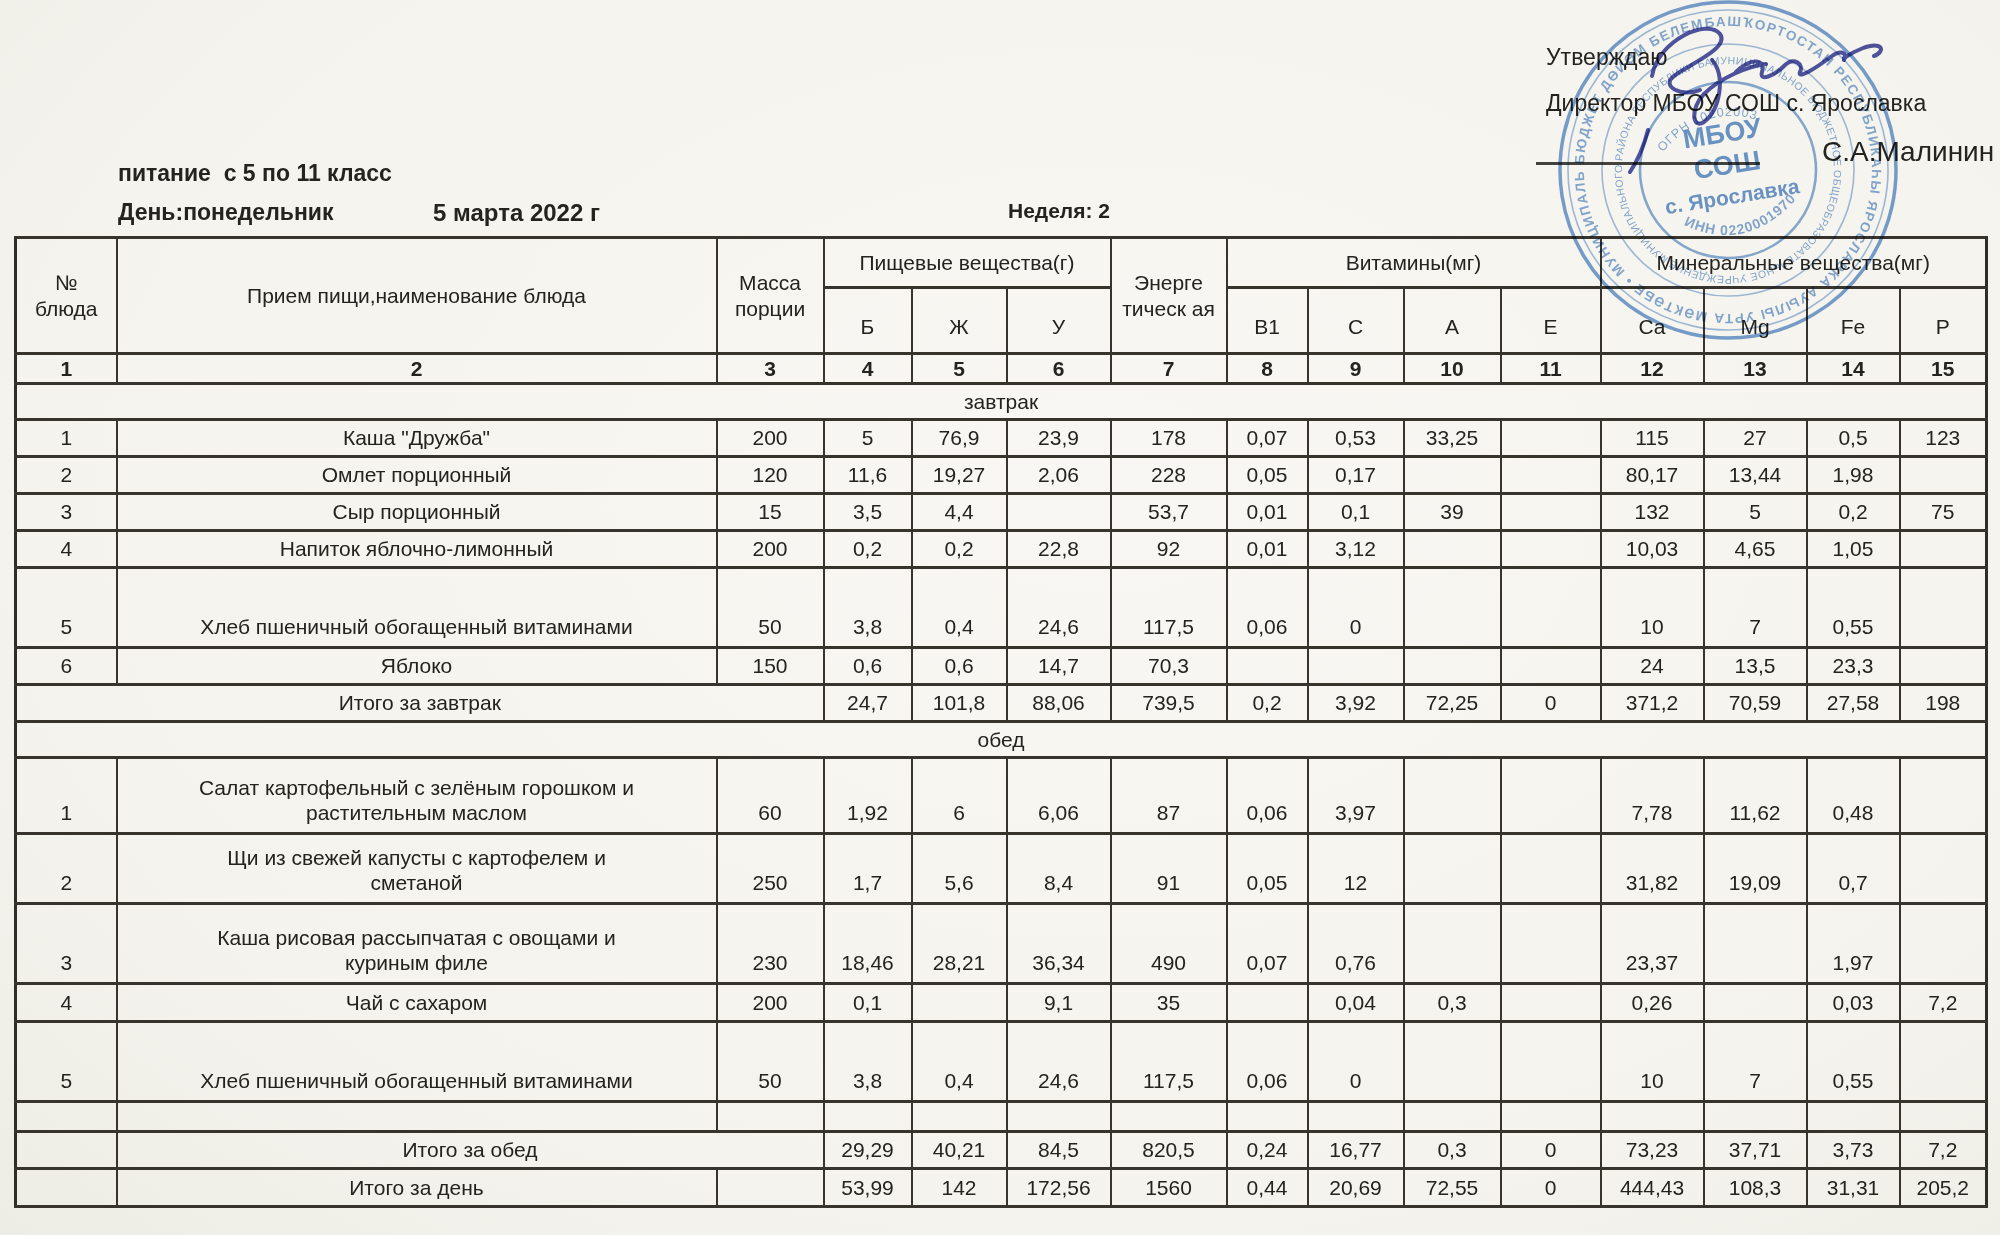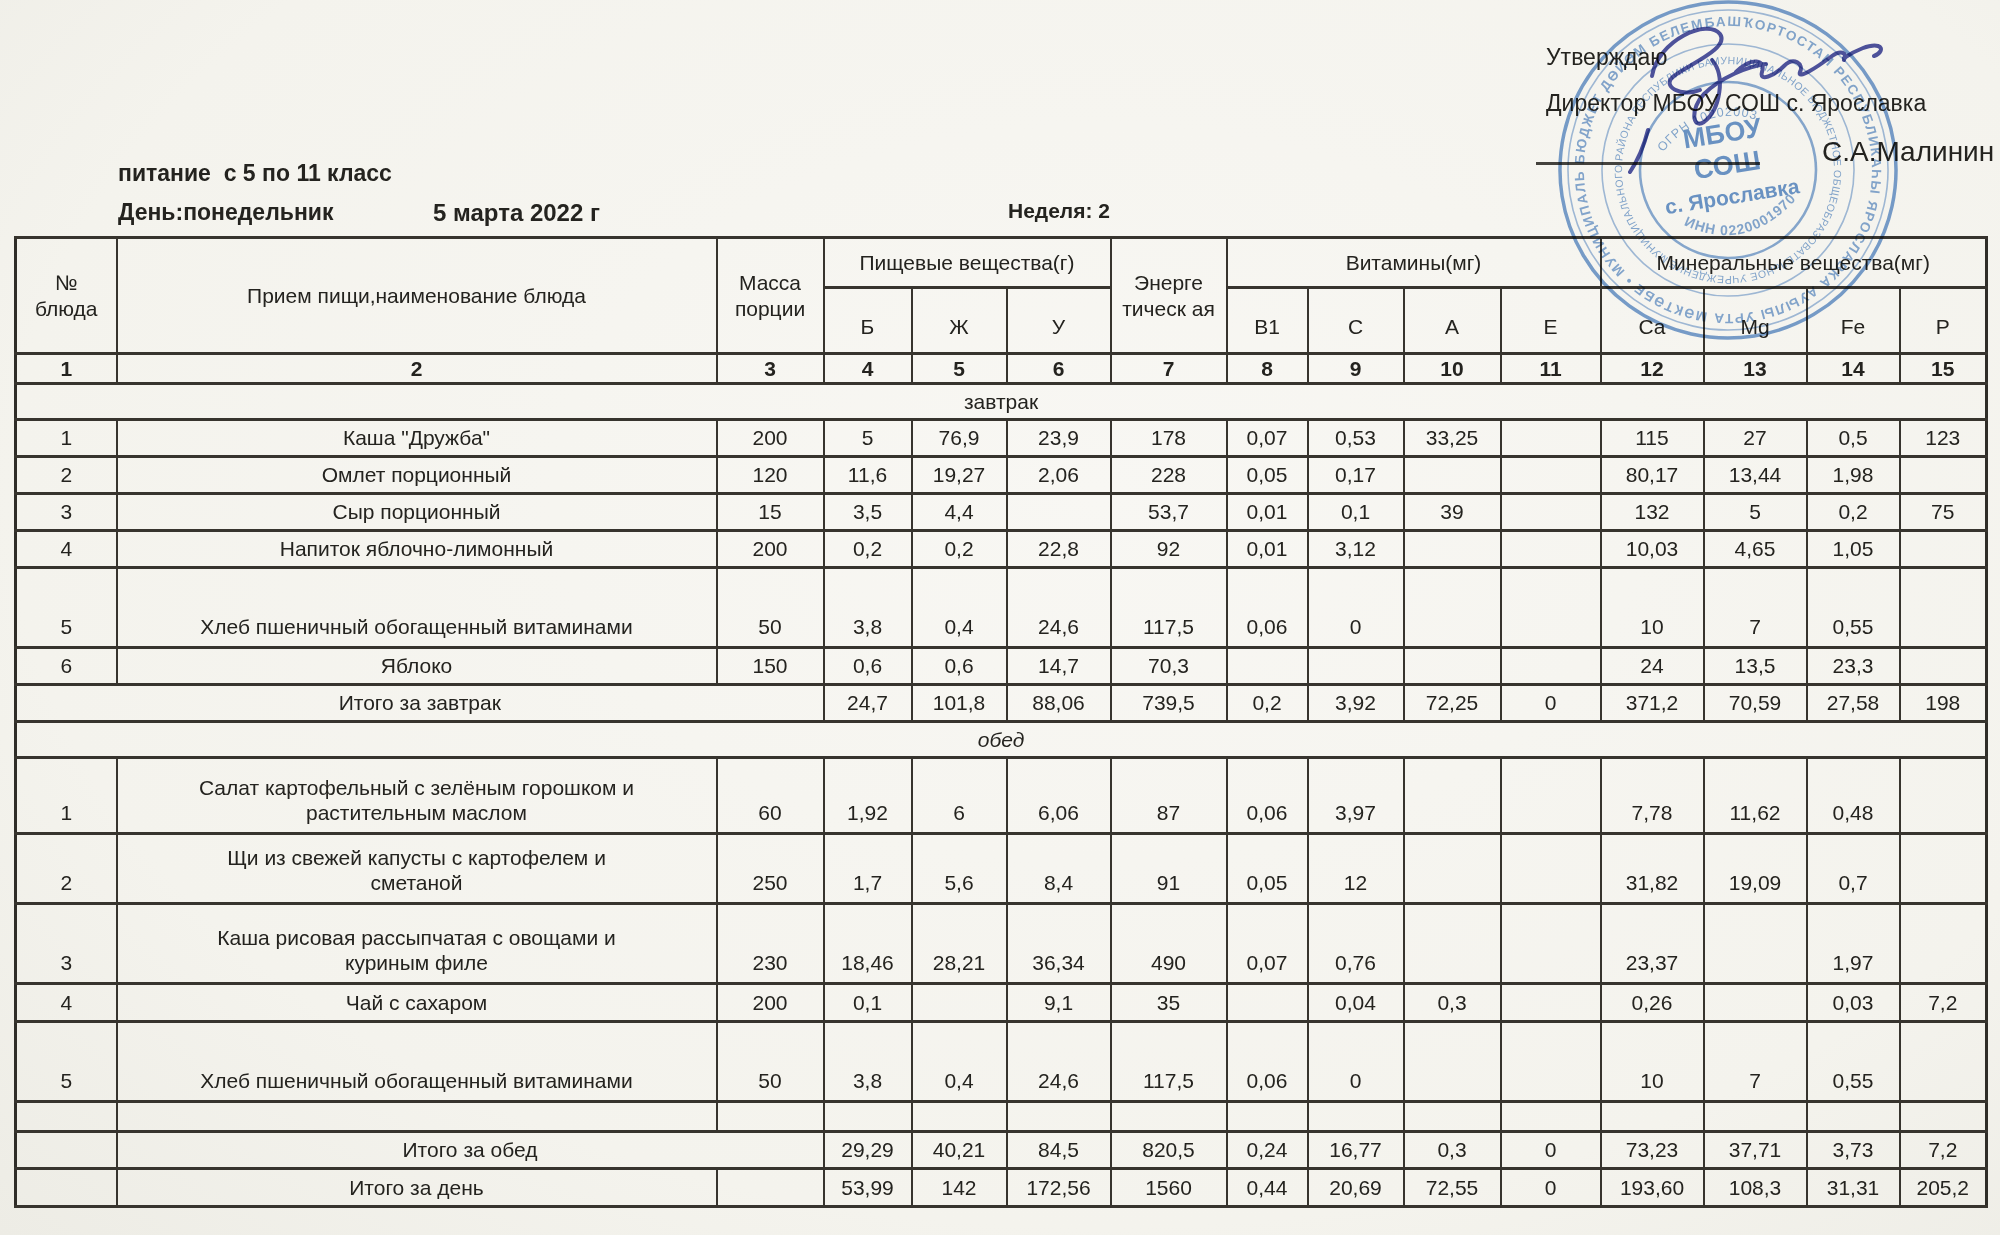--- a/index.html
+++ b/index.html
@@ -229,21 +229,21 @@
         <td class="bold">739,5</td>
         <td class="bold">0,2</td>
         <td class="bold">3,92</td>
         <td class="bold">72,25</td>
         <td class="bold">0</td>
         <td class="bold">371,2</td>
         <td class="bold">70,59</td>
         <td class="bold">27,58</td>
         <td class="bold">198</td>
       </tr>
-      <tr style="height: 36px; font-style: italic;">
+      <tr style="height: 36px;">
         <td class="sec" colspan="15">обед</td>
       </tr>
       <tr class="tall" style="height: 76px;">
         <td class="bold">1</td>
         <td class="name">Салат картофельный с зелёным горошком и
 растительным маслом</td>
         <td>60</td>
         <td>1,92</td>
         <td>6</td>
         <td>6,06</td>
@@ -365,21 +365,21 @@
         <td class="lbl" colspan="1">Итого за день</td>
         <td></td>
         <td class="bold">53,99</td>
         <td class="bold">142</td>
         <td class="bold">172,56</td>
         <td class="bold">1560</td>
         <td class="bold">0,44</td>
         <td class="bold">20,69</td>
         <td class="bold">72,55</td>
         <td class="bold">0</td>
-        <td class="bold">193,60</td>
+        <td class="bold">444,43</td>
         <td class="bold">108,3</td>
         <td class="bold">31,31</td>
         <td class="bold">205,2</td>
       </tr>
     </tbody>
 </table>
 
 <svg class="abs stamp" width="360" height="360" viewBox="0 0 360 360">
   <g fill="none" stroke="#4a80c4">
     <circle cx="180" cy="180" r="168" stroke-width="3.5" opacity="0.8"></circle>

